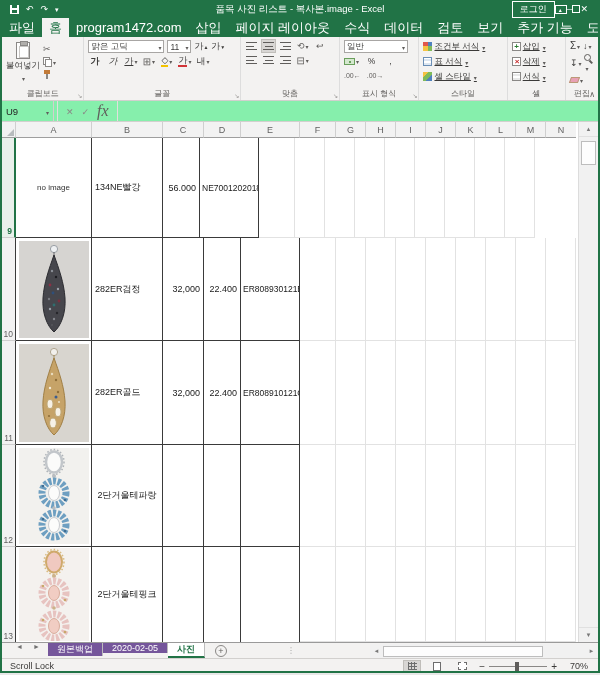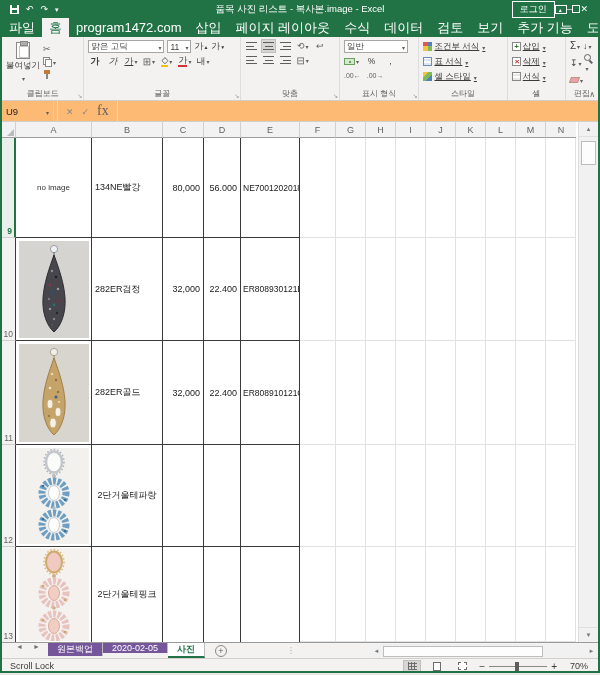--- a/index.html
+++ b/index.html
@@ -96,27 +96,27 @@
   .i-sigma:after{content:"Σ";font-size:10px;color:#3b3a39;}
   .i-sort:after{content:"↓";font-size:9px;color:#3b3a39;}
   .i-fill:after{content:"↧";font-size:9px;color:#3b3a39;}
   .i-mag{width:7px;height:7px;border:1.5px solid #605e5c;border-radius:50%;position:relative;display:inline-block;}
   .i-mag:after{content:"";position:absolute;width:4px;height:1.5px;background:#605e5c;transform:rotate(45deg);left:4px;top:6px;}
   .i-eraser{width:9px;height:6px;background:#e8a0b4;border:1px solid #b97;transform:skewX(-20deg);display:inline-block;}
   .rib-collapse{position:absolute;right:3px;bottom:1px;font-size:8px;color:#605e5c;}
   .rib-collapse:after{content:"∧";}
 
   
-  .formulabar{height:21px;background:#fdba74;border-bottom:1px solid #d2d0ce;display:flex;align-items:stretch;font-size:9.5px;}
+  .formulabar{height:21px;background:#86efac;border-bottom:1px solid #d2d0ce;display:flex;align-items:stretch;font-size:9.5px;}
   .namebox{width:52px;border-right:1px solid #d2d0ce;display:flex;align-items:center;justify-content:space-between;padding:0 4px;color:#252423;}
   .fb-sep{width:4px;border-right:1px solid #e1dfdd;}
   .fb-btns{display:flex;align-items:center;gap:8px;padding:0 8px;border-right:1px solid #e1dfdd;color:#8a8886;}
   .fb-x:after{content:"✕";font-size:9px;}
   .fb-ck:after{content:"✓";font-size:9px;}
-  .fb-fx{font-family:"Liberation Serif",serif;font-size:14px;color:#605e5c;}
+  .fb-fx{font-family:"Liberation Serif",serif;font-style:italic;font-size:16px;color:#605e5c;}
   .fb-input{flex:1;}
 
   
   .gridwrap{height:520px;position:relative;background:#fff;overflow:hidden;}
   .sheet{width:574px;}
   .hrow{height:16px;display:flex;background:#f2f2f2;}
   .corner{width:14px;border-right:1px solid #cfcfcf;border-bottom:1px solid #9e9e9e;position:relative;background:#f2f2f2;}
   .corner:after{content:"";position:absolute;right:1px;bottom:1px;width:0;height:0;border-left:7px solid transparent;border-bottom:7px solid #b7bbbd;}
   .ch{border-right:1px solid #cfcfcf;border-bottom:1px solid #9e9e9e;display:flex;align-items:center;justify-content:center;
       font-size:9px;color:#616161;background:#f2f2f2;}
@@ -484,21 +484,20 @@
         <div class="ch" style="width:30px">M</div>
         <div class="ch" style="width:30px;border-right:none">N</div>
       </div>
 
       <div class="drow r9" style="height:100px">
         <div class="rh sel">9</div>
         <div class="cell ca">
             <span class="noimg">no image</span>
           </div>
         <div class="cell cb">134NE빨강</div>
-        <div class="cell cc">80,000</div>
         <div class="cell cd">56.000</div>
         <div class="cell ce">NE7001202018L</div>
         <div class="g gf"></div>
           <div class="g gg"></div>
           <div class="g gg"></div>
           <div class="g gg"></div>
           <div class="g gg"></div>
           <div class="g gg"></div>
           <div class="g gg"></div>
           <div class="g gg"></div>

